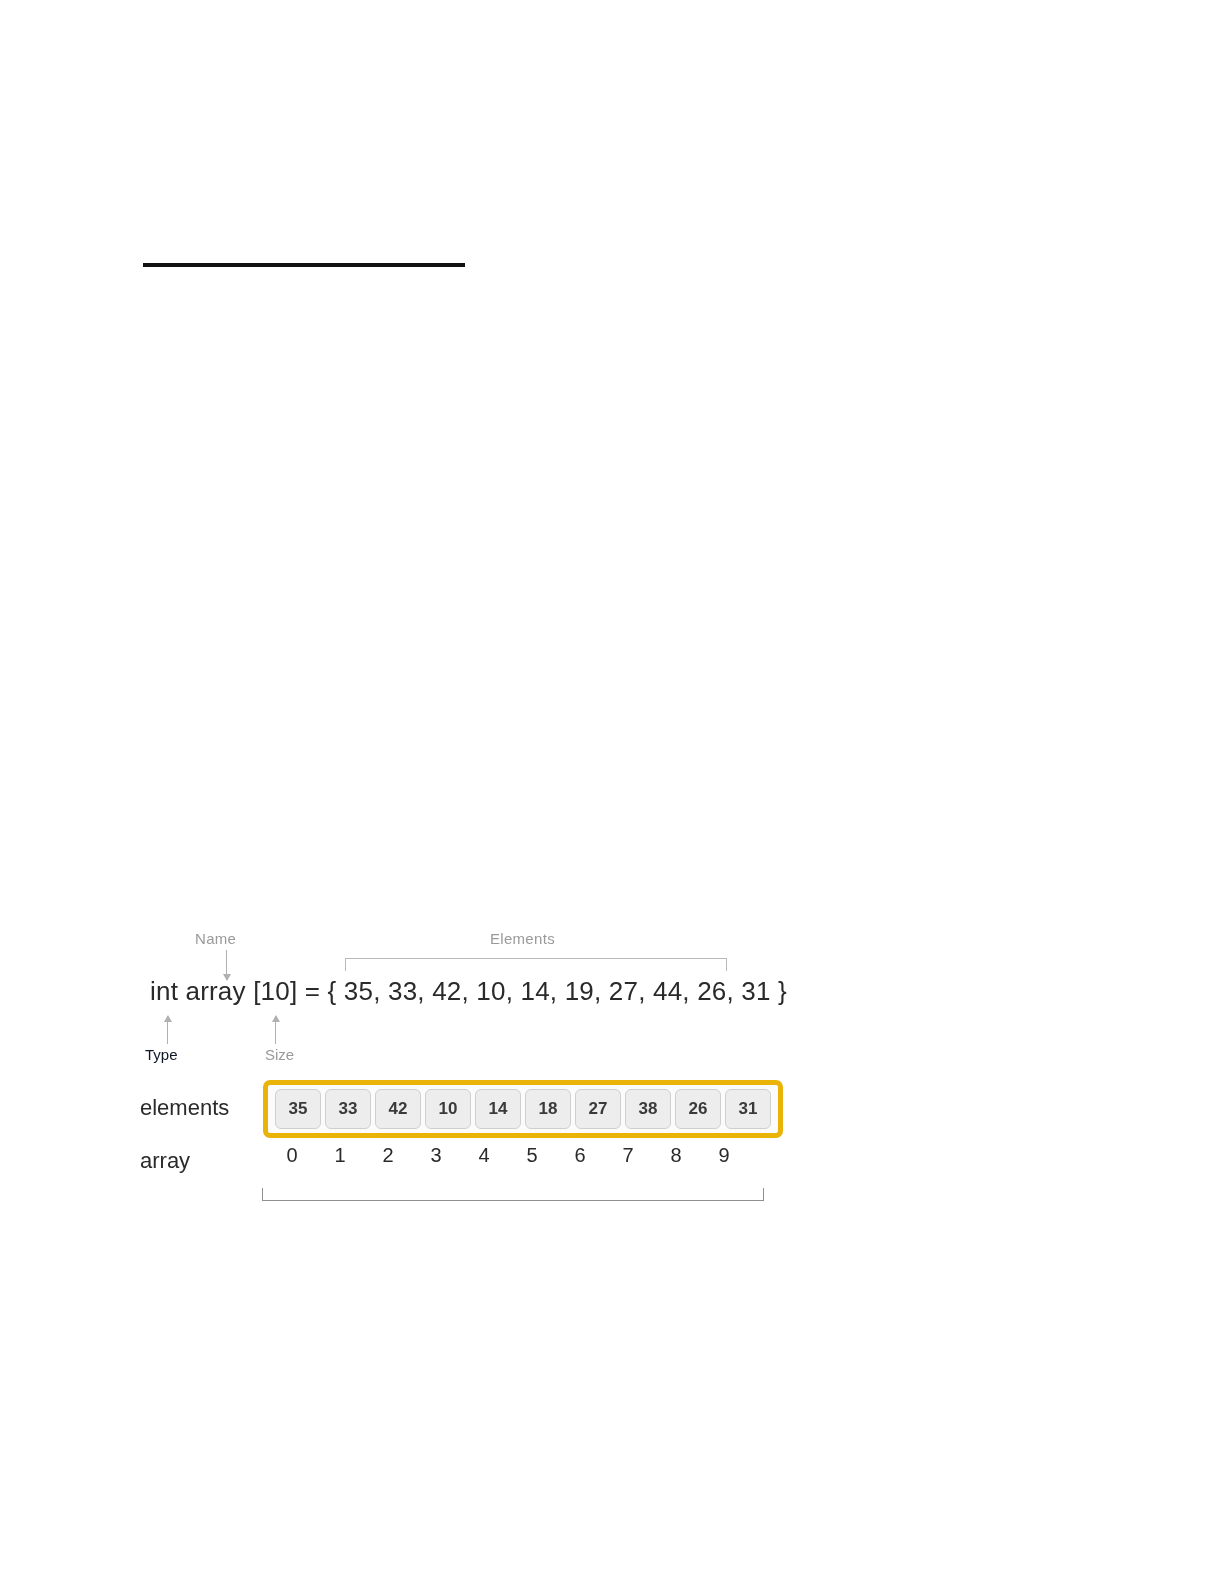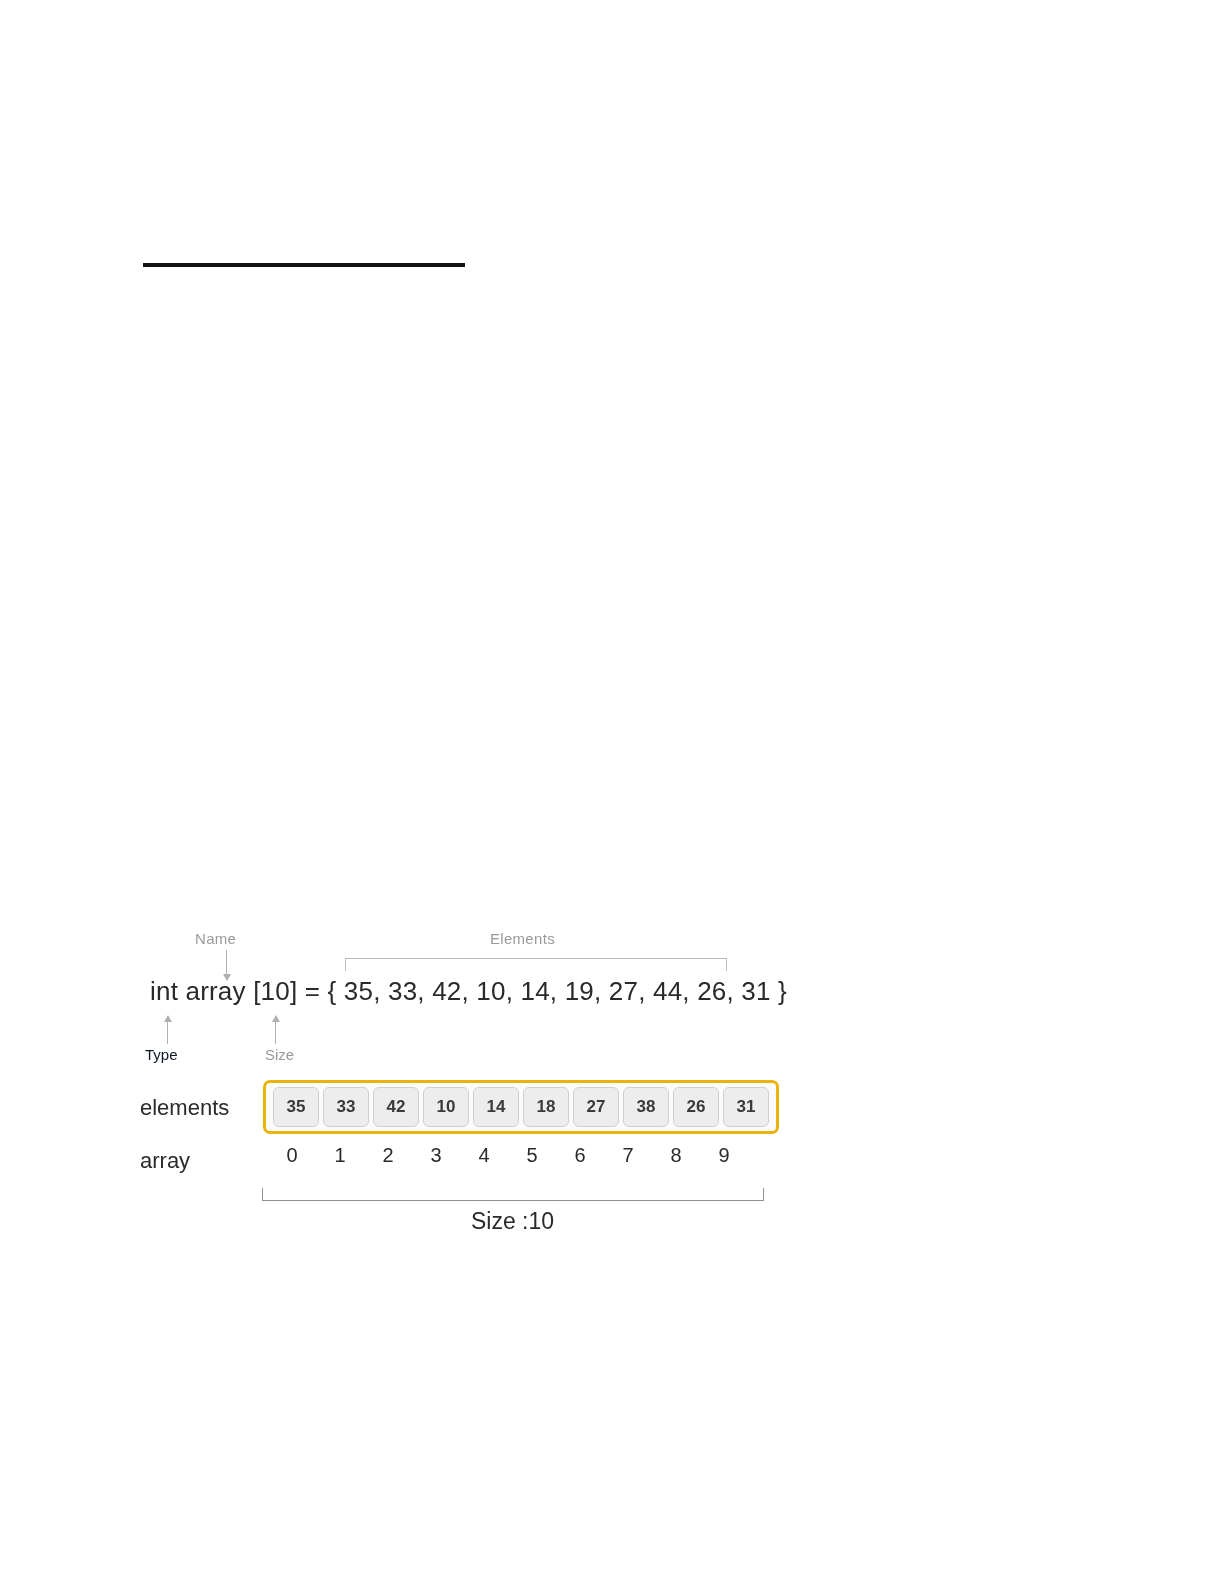--- a/index.html
+++ b/index.html
@@ -153,21 +153,21 @@
     font-size: 22px;
     color: #2a2a2a;
   }
   .cells {
     position: absolute;
     left: 123px;
     top: 160px;
     display: flex;
     align-items: flex-start;
     padding: 4px 5px;
-    border: 3px solid #eab308;
+    border: 5px solid #eab308;
     border-radius: 7px;
     background: #fbfbfb;
   }
   .cell {
     width: 44px;
     height: 38px;
     margin: 0 2px;
     border: 1px solid #cfcfcf;
     border-radius: 6px;
     background: #ededed;
@@ -268,16 +268,15 @@
       <div class="idx">3</div>
       <div class="idx">4</div>
       <div class="idx">5</div>
       <div class="idx">6</div>
       <div class="idx">7</div>
       <div class="idx">8</div>
       <div class="idx">9</div>
     </div>
 
     <div class="bracket-size"></div>
-    <div class="lbl-sizetotal">Size :10</div>
 
   </div>
 </div>
 
 </body></html>

